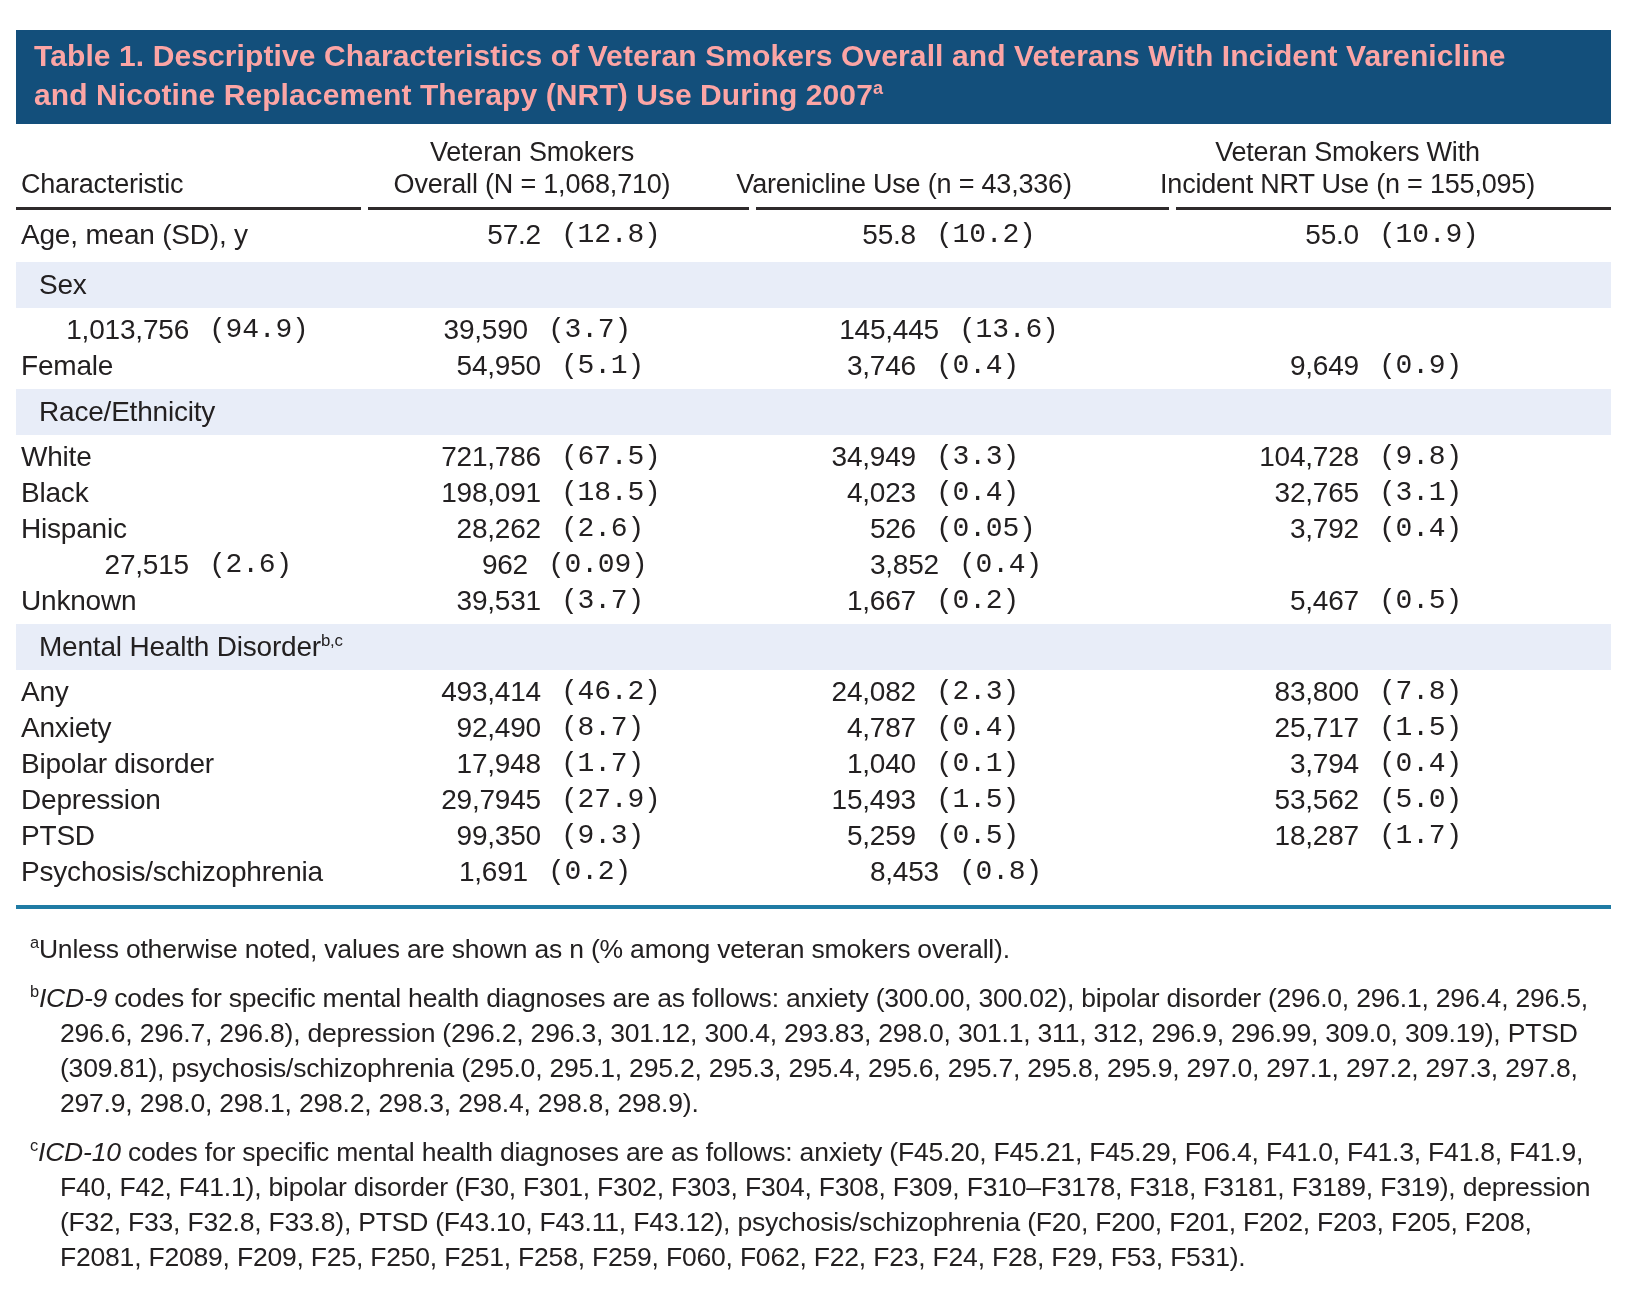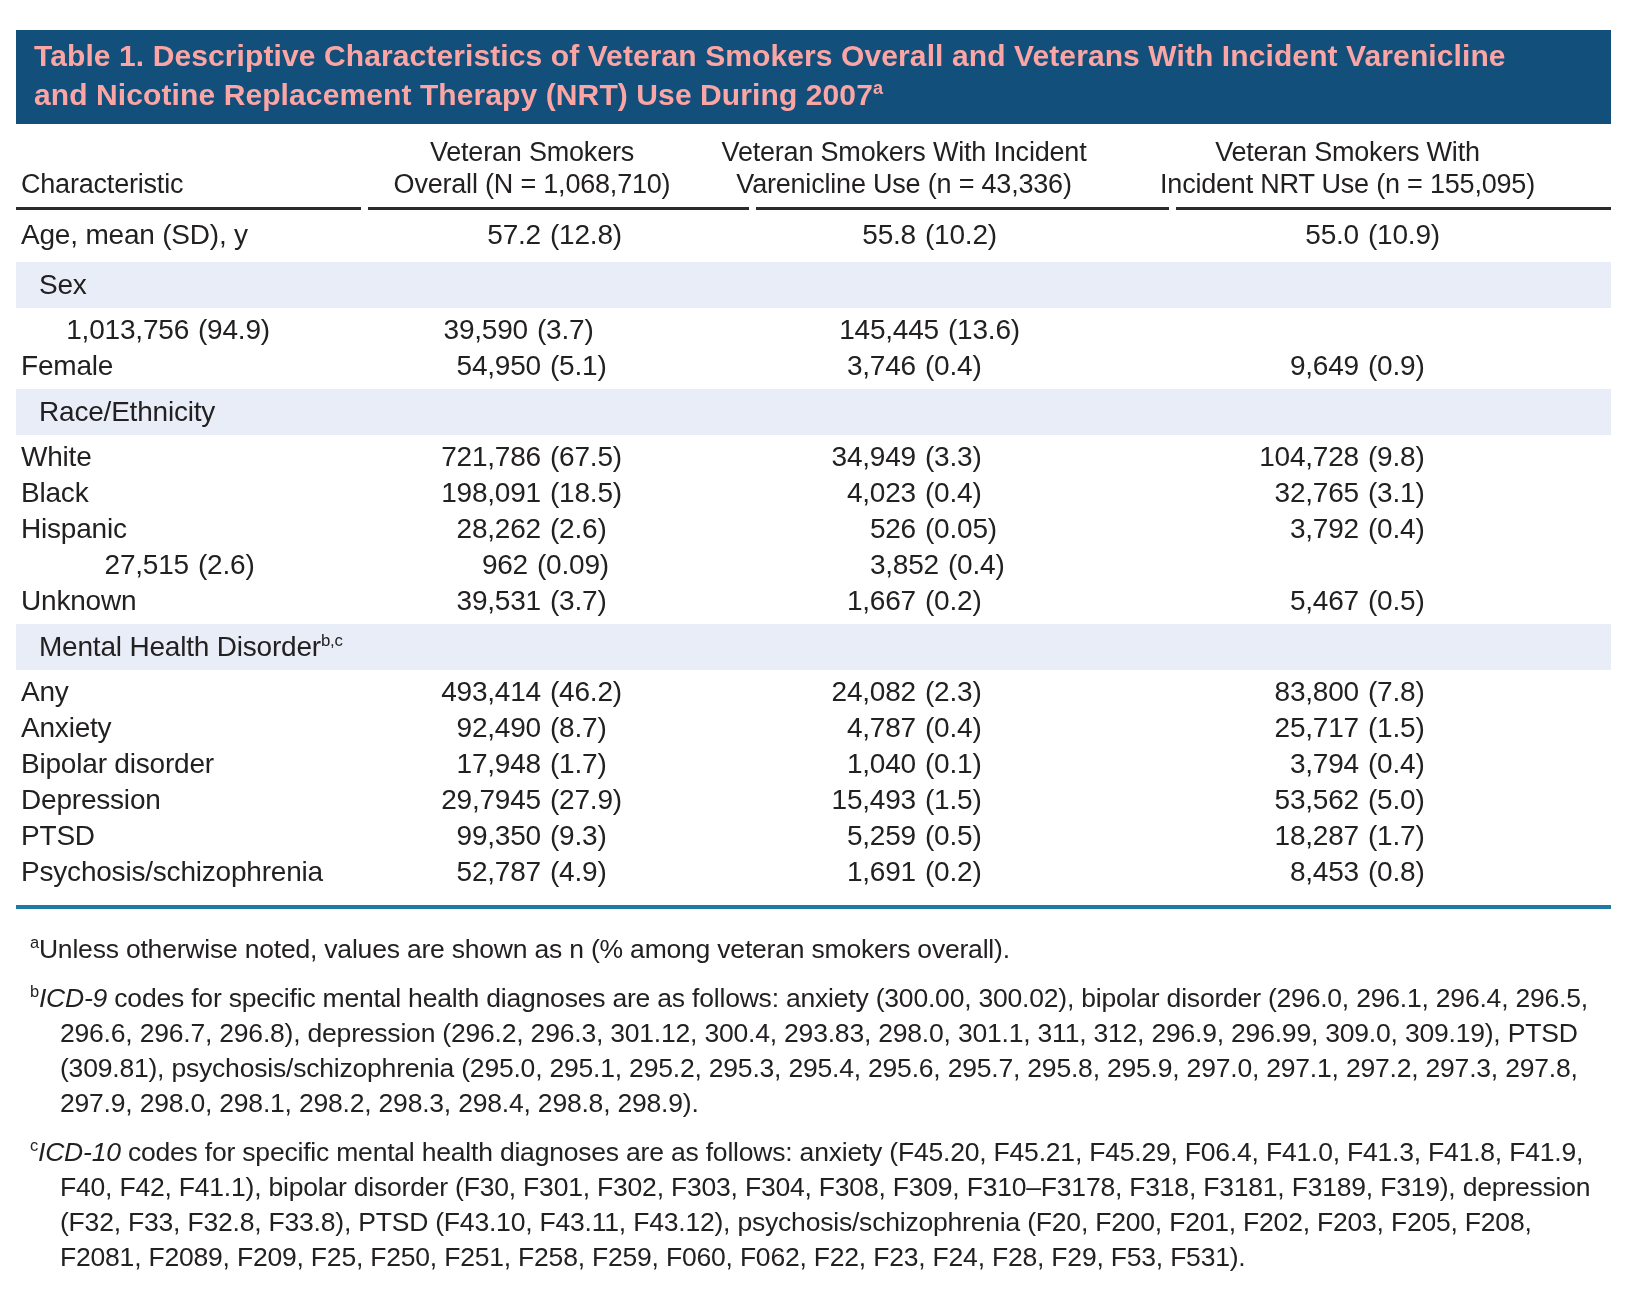--- a/index.html
+++ b/index.html
@@ -41,21 +41,21 @@
   .header-rule .seg:last-child { margin-right:0; }
 
   
   .table-rows { letter-spacing:-0.2px; }
   .row { display:grid; grid-template-columns:352px 388px 420px 1fr; }
   .data-row { font-size:28px; line-height:36px; }
   .data-row:first-child { padding-top:7px; padding-bottom:4px; }
   .label-cell { padding-left:5px; }
   .value-cell { display:flex; }
   .value-cell .n { text-align:right; }
-  .value-cell .p { margin-left:9px; }
+  .value-cell .p { margin-left:20px;font-family:Liberation Mono, monospace; }
   .col2 .n { width:173px; }
   .col3 .n { width:160px; }
   .col4 .n { width:183px; }
 
   .section-row {
     display:block; background:#E8EDF8;
     font-size:28px; line-height:46px;
     margin:5px 0 4px 0; padding-left:23px;
   }
   .section-row sup { font-size:60%; line-height:0; vertical-align:super; }
@@ -80,21 +80,20 @@
     <span>Table 1. Descriptive Characteristics of Veteran Smokers Overall and Veterans With Incident Varenicline and Nicotine Replacement Therapy (NRT) Use During 2007</span><sup>a</sup>
   </div>
 
   <div class="header-row">
     <div class="header-col c1">Characteristic</div>
     <div class="header-col c2">
       <div>Veteran Smokers</div>
       <div>Overall (N = 1,068,710)</div>
     </div>
     <div class="header-col c3">
-      <div>Veteran Smokers With Incident</div>
       <div>Varenicline Use (n = 43,336)</div>
     </div>
     <div class="header-col c4">
       <div>Veteran Smokers With</div>
       <div>Incident NRT Use (n = 155,095)</div>
     </div>
   </div>
 
   <div class="header-rule">
     <div class="seg"></div>
@@ -295,24 +294,20 @@
           <div class="n">5,259</div>
           <div class="p">(0.5)</div>
         </div>
         <div class="cell value-cell col4">
           <div class="n">18,287</div>
           <div class="p">(1.7)</div>
         </div>
       </div>
       <div class="row data-row">
         <div class="cell label-cell">Psychosis/schizophrenia</div>
-        <div class="cell value-cell col2">
-          <div class="n">52,787</div>
-          <div class="p">(4.9)</div>
-        </div>
         <div class="cell value-cell col3">
           <div class="n">1,691</div>
           <div class="p">(0.2)</div>
         </div>
         <div class="cell value-cell col4">
           <div class="n">8,453</div>
           <div class="p">(0.8)</div>
         </div>
       </div>
     </div>

